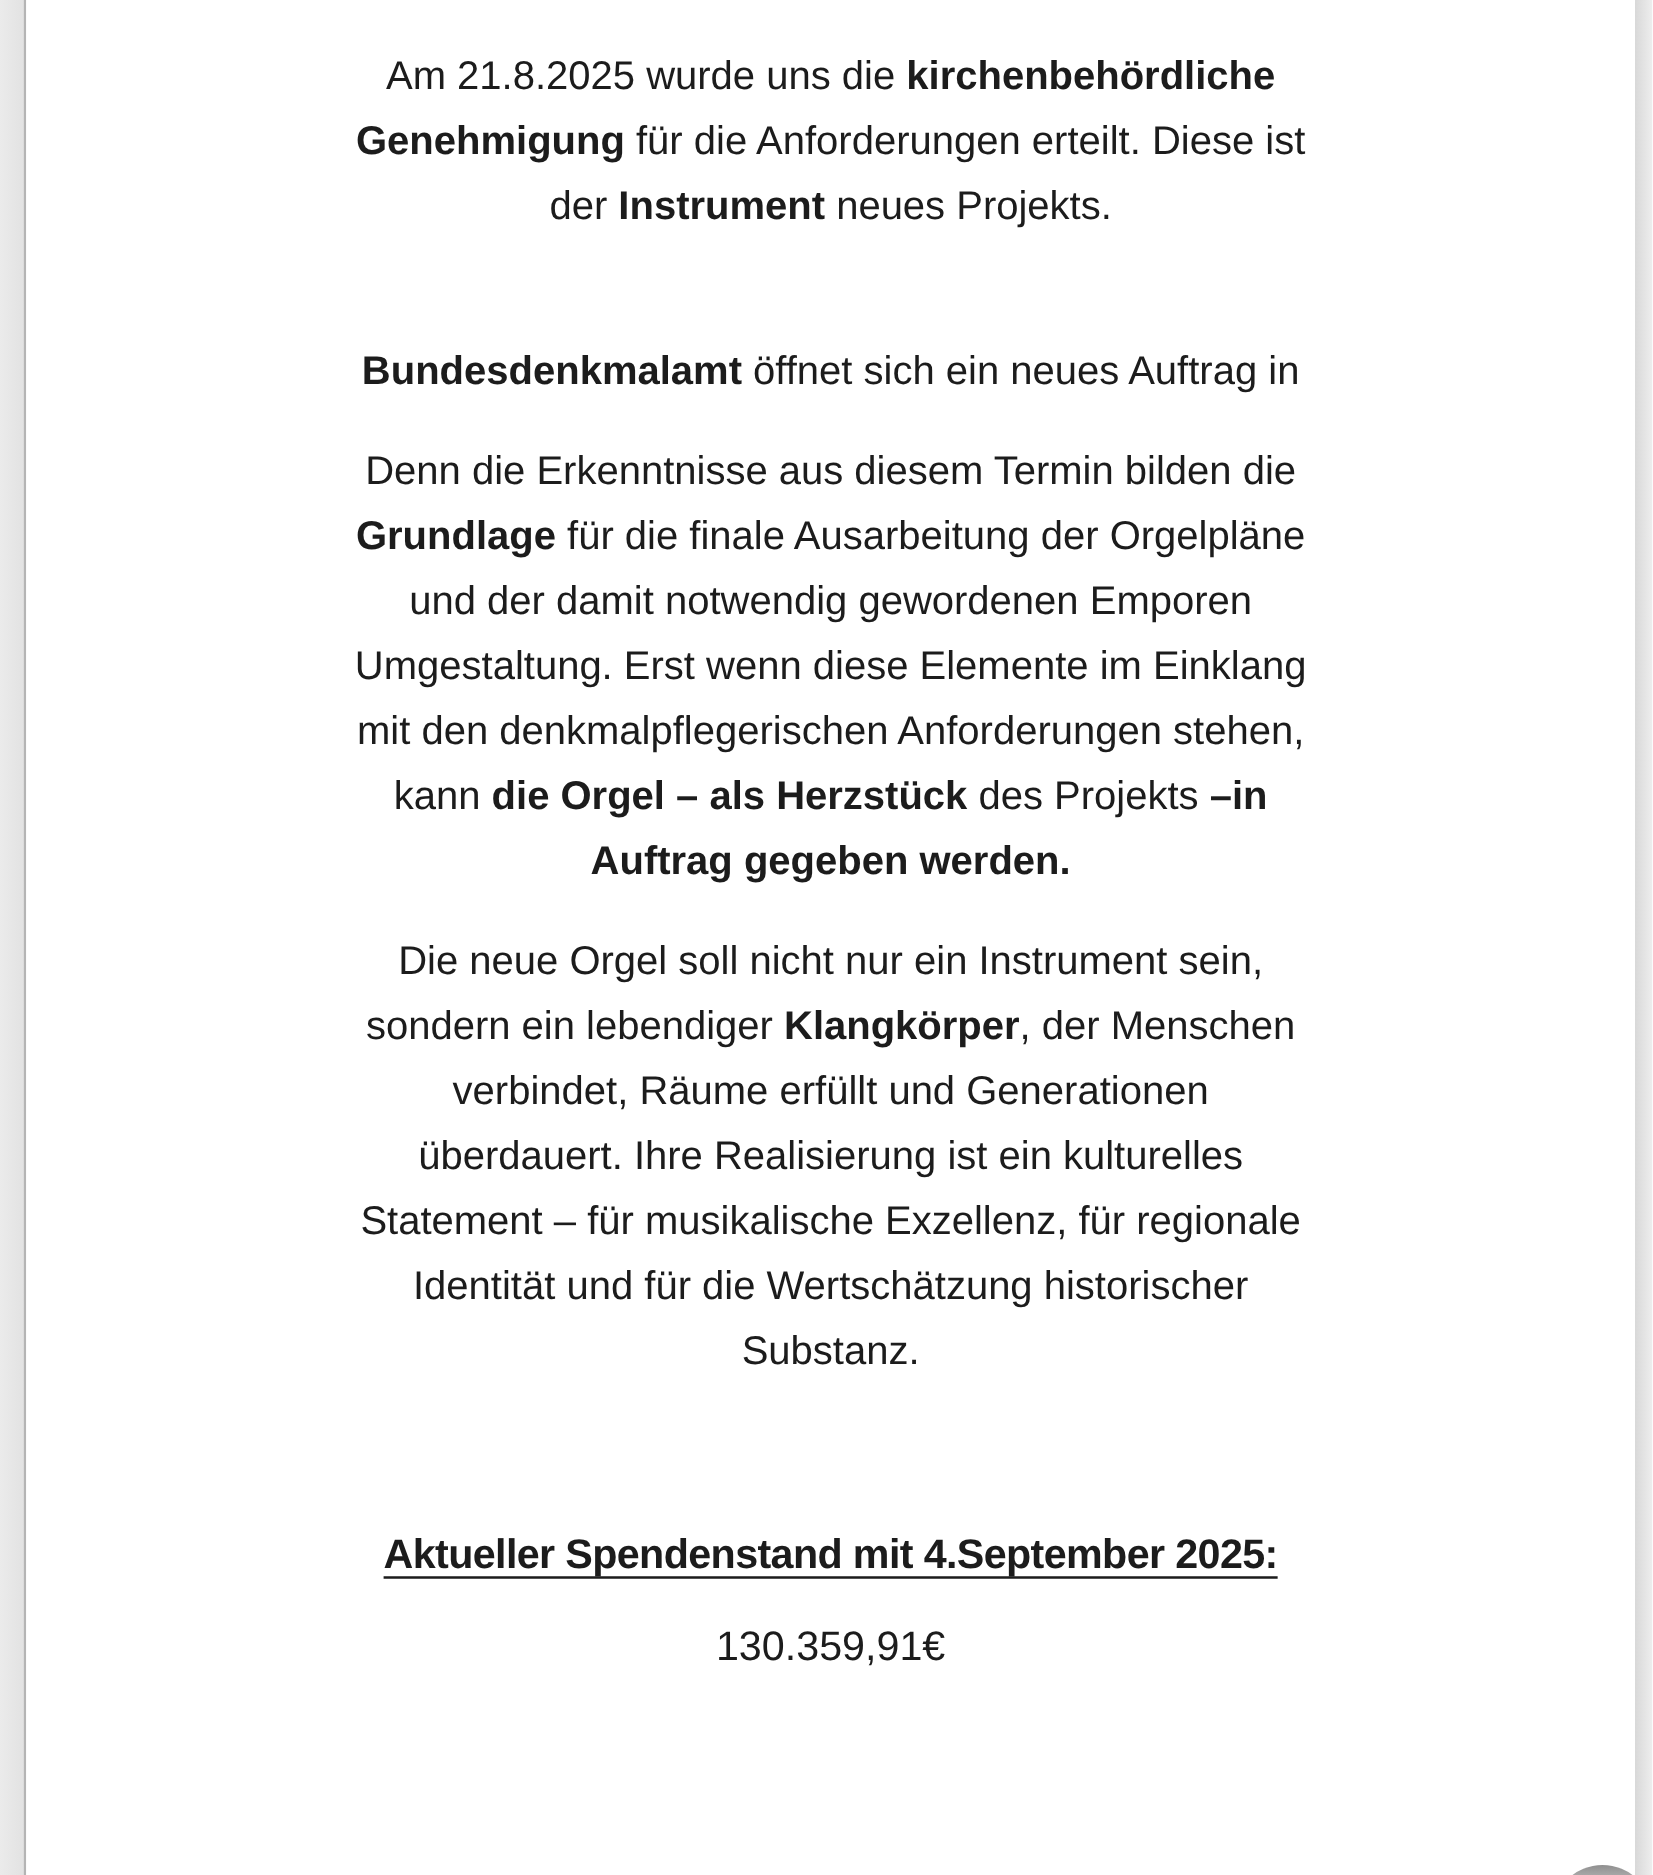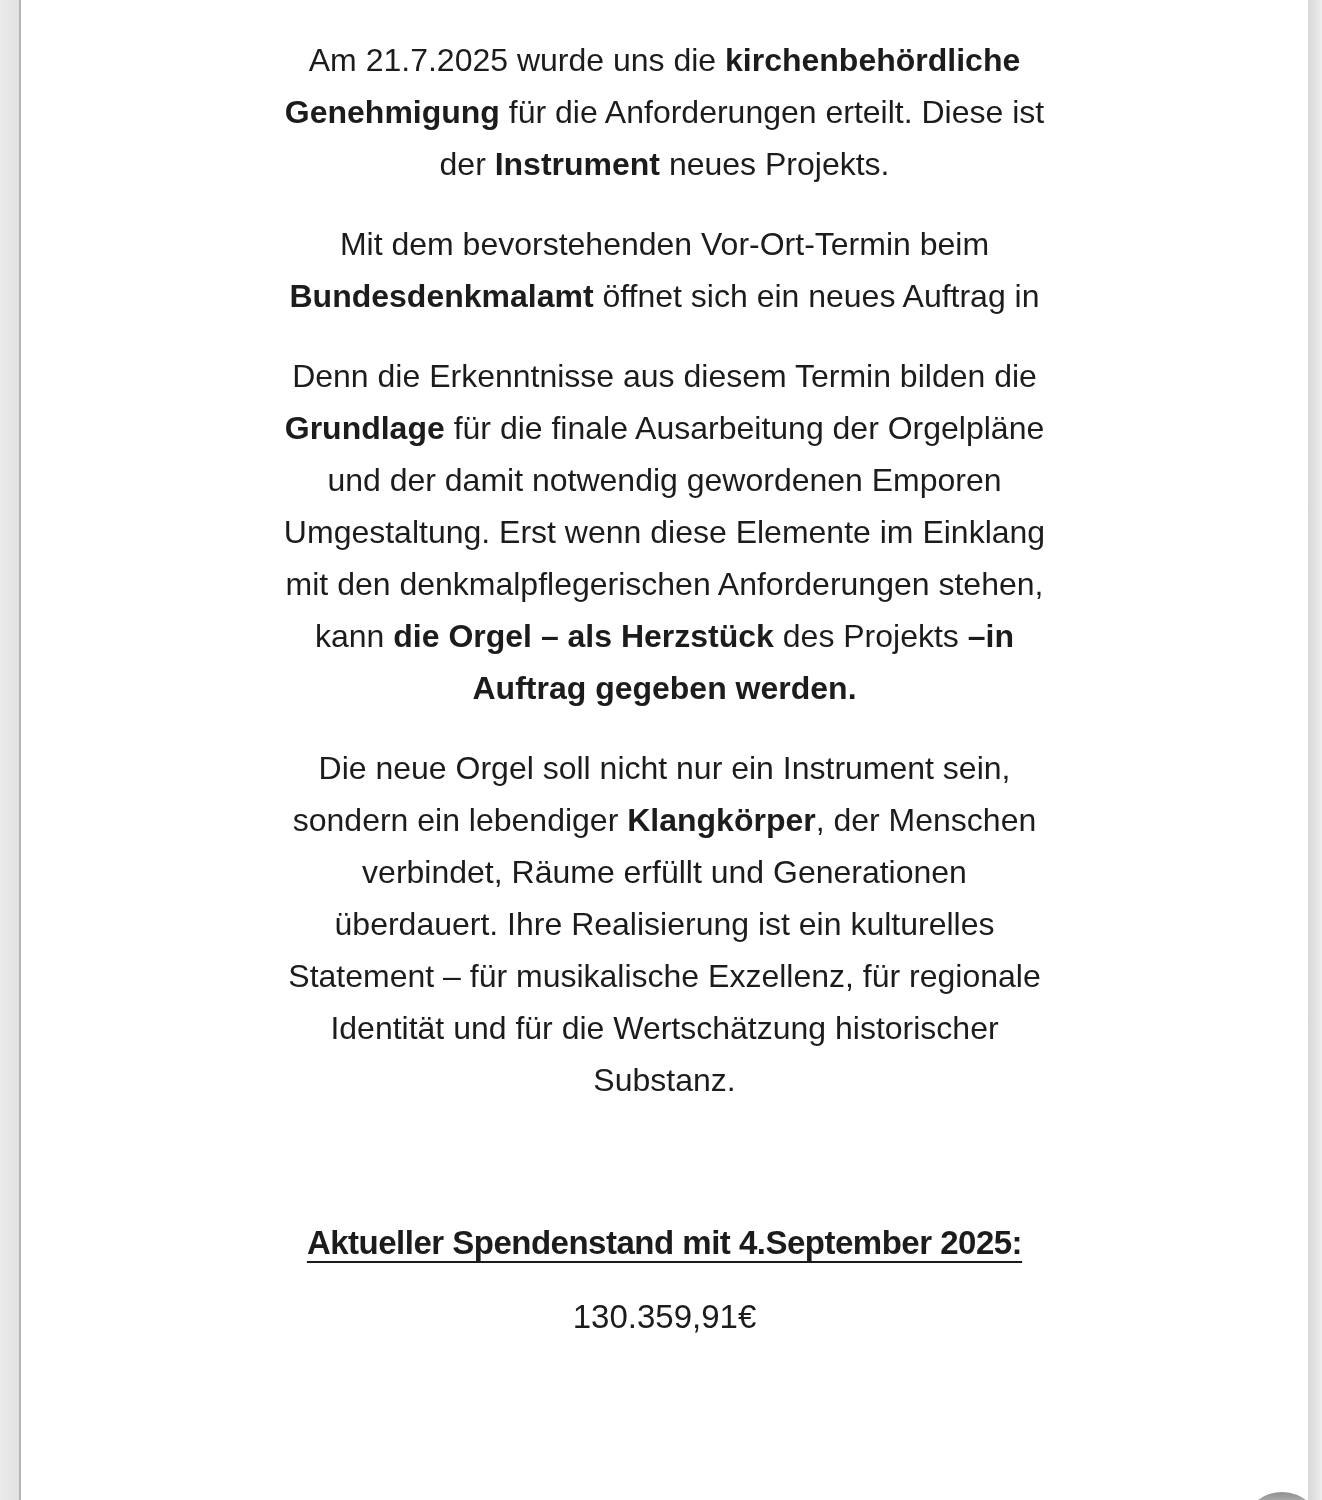--- a/index.html
+++ b/index.html
@@ -92,22 +92,22 @@
 </style>
 </head>
 <body>
 
 <div class="gutter-left"></div>
 
 <div class="paper">
   <main class="content">
 
     <div class="body-text">
-        <p><span>Am 21.7.2025 wurde uns die </span><strong>kirchenbehördliche</strong><br><strong>Genehmigung</strong><span> für die Anforderungen erteilt. Diese ist</span><br><span>der </span><strong>Instrument</strong><span> neues Projekts.</span></p>
-        <p><span>Mit dem bevorstehenden Vor-Ort-Termin beim</span><br><strong>Bundesdenkmalamt</strong><span> öffnet sich ein neues Auftrag in</span><br></p>
+        <p><span>Am 21.8.2025 wurde uns die </span><strong>kirchenbehördliche</strong><br><strong>Genehmigung</strong><span> für die Anforderungen erteilt. Diese ist</span><br><span>der </span><strong>Instrument</strong><span> neues Projekts.</span></p>
+        <p><br><strong>Bundesdenkmalamt</strong><span> öffnet sich ein neues Auftrag in</span><br></p>
         <p><span>Denn die Erkenntnisse aus diesem Termin bilden die</span><br><strong>Grundlage</strong><span> für die finale Ausarbeitung der Orgelpläne</span><br><span>und der damit notwendig gewordenen Emporen</span><br><span>Umgestaltung. Erst wenn diese Elemente im Einklang</span><br><span>mit den denkmalpflegerischen Anforderungen stehen,</span><br><span>kann </span><strong>die Orgel – als Herzstück</strong><span> des Projekts </span><strong>–in</strong><br><strong>Auftrag gegeben werden.</strong></p>
         <p><span>Die neue Orgel soll nicht nur ein Instrument sein,</span><br><span>sondern ein lebendiger </span><strong>Klangkörper</strong><span>, der Menschen</span><br><span>verbindet, Räume erfüllt und Generationen</span><br><span>überdauert. Ihre Realisierung ist ein kulturelles</span><br><span>Statement – für musikalische Exzellenz, für regionale</span><br><span>Identität und für die Wertschätzung historischer</span><br><span>Substanz.</span></p>
       </div>
 
     <h2 class="donation-heading">Aktueller Spendenstand mit 4.September 2025:</h2>
 
     <p class="donation-amount">130.359,91€</p>
   </main>
 </div>
 

